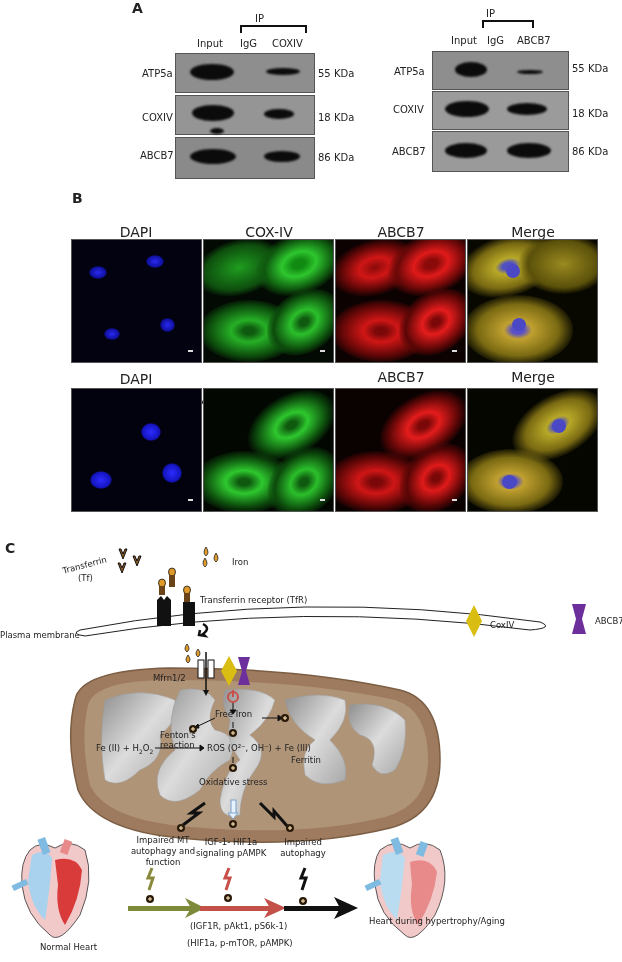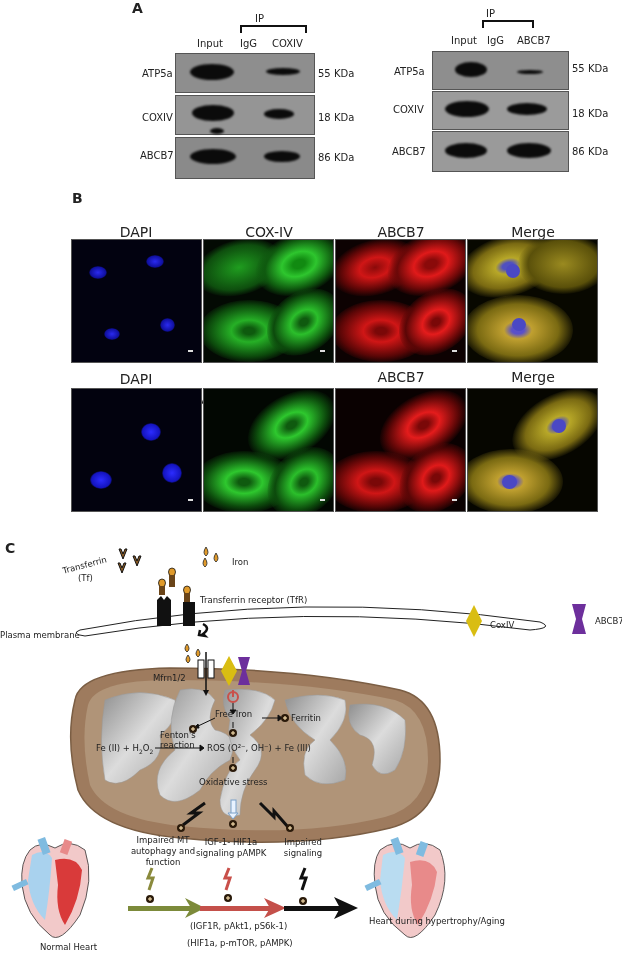--- a/index.html
+++ b/index.html
@@ -320,39 +320,39 @@
 
 <div class="abs lbl-sm" style="left:490px;top:620px;">CoxIV</div>
 <div class="abs lbl-sm" style="left:595px;top:616px;">ABCB7</div>
 <svg width="622" height="962" style="left:0;top:0;pointer-events:none;">
   <path d="M474,605 l8,16 l-8,16 l-8,-16 z" fill="#d9bd12"></path>
   <path d="M572,604 l14,0 l-4,15 l4,15 l-14,0 l4,-15 z" fill="#6d2f9c"></path>
 </svg>
 
 <div class="abs lbl-sm" style="left:153px;top:673px;">Mfrn1/2</div>
 <div class="abs lbl-sm" style="left:215px;top:709px;">Free Iron</div>
-<div class="abs lbl-sm" style="left:291px;top:713px;">Ferritin</div>
+<div class="abs lbl-sm" style="left:291px;top:755px;">Ferritin</div>
 <div class="abs lbl-sm" style="left:160px;top:730px;">Fenton's</div>
 <div class="abs lbl-sm" style="left:160px;top:740px;">reaction</div>
 <div class="abs lbl-sm" style="left:96px;top:743px;">
   <span>Fe (II) + H</span><sub style="font-size:6px;">2</sub><span>O</span><sub style="font-size:6px;">2</sub>
 </div>
 <div class="abs lbl-sm" style="left:207px;top:743px;">ROS (O²⁻, OH⁻) + Fe (III)</div>
 <div class="abs lbl-sm" style="left:199px;top:777px;">Oxidative stress</div>
 
 <div class="abs lbl-sm" style="left:128px;top:835px;width:70px;text-align:center;line-height:11px;">
   <div>Impaired MT</div>
   <div>autophagy and</div>
   <div>function</div>
 </div>
 <div class="abs lbl-sm" style="left:196px;top:837px;width:70px;text-align:center;line-height:11px;">
   <div>IGF-1- HIF1a</div>
   <div>signaling pAMPK</div>
 </div>
 <div class="abs lbl-sm" style="left:268px;top:837px;width:70px;text-align:center;line-height:11px;">
   <div>Impaired</div>
-  <div>signaling</div>
+  <div>autophagy</div>
 </div>
 
 <div class="abs lbl-sm" style="left:190px;top:921px;">(IGF1R, pAkt1, pS6k-1)</div>
 <div class="abs lbl-sm" style="left:187px;top:938px;">(HIF1a, p-mTOR, pAMPK)</div>
 <div class="abs lbl-sm" style="left:40px;top:942px;">Normal Heart</div>
 <div class="abs lbl-sm" style="left:369px;top:916px;text-align:center;">Heart during hypertrophy/Aging</div>
 
 </body></html>

